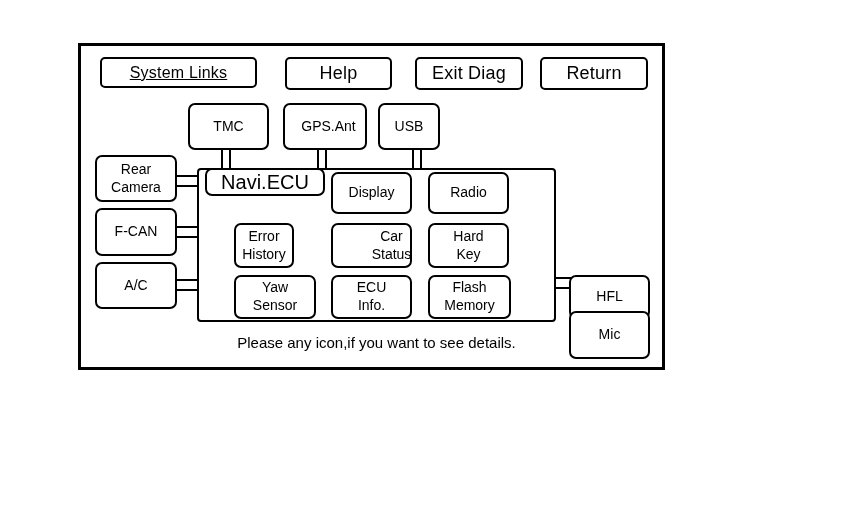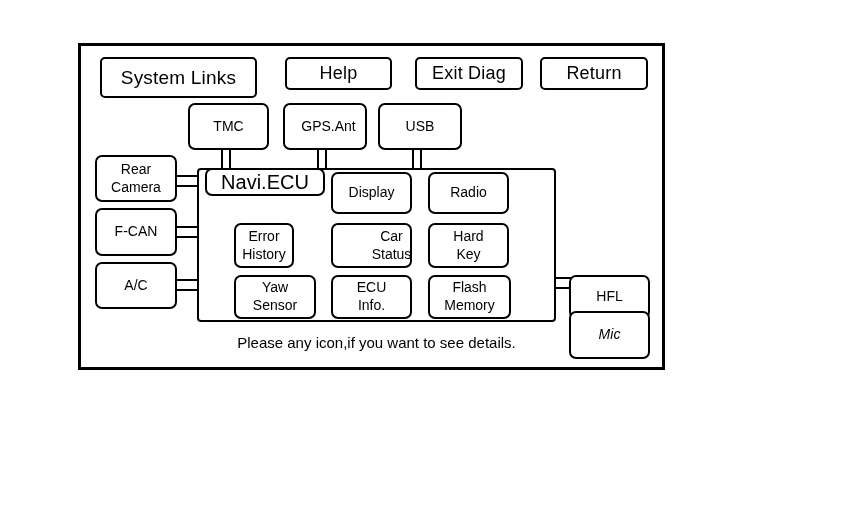--- a/index.html
+++ b/index.html
@@ -87,37 +87,37 @@
     font-size: 15px;
     z-index: 3;
   }
 </style>
 </head>
 <body>
 
 <div class="canvas">
   <div class="frame"></div>
 
-  <div class="btn" style="left:100px; top:57px; width:157px; height:41px; font-size:19px;">System Links</div>
+  <div class="btn" style="left:100px; top:57px; width:157px; height:31px; font-size:16px;text-decoration:underline;">System Links</div>
   <div class="btn" style="left:285px; top:57px; width:107px; height:33px;">Help</div>
   <div class="btn" style="left:415px; top:57px; width:108px; height:33px;">Exit Diag</div>
   <div class="btn" style="left:540px; top:57px; width:108px; height:33px;">Return</div>
 
   <div class="conn-v" style="left:221px; top:147px; height:24px;"></div>
   <div class="conn-v" style="left:317px; top:147px; height:24px;"></div>
   <div class="conn-v" style="left:412px; top:147px; height:24px;"></div>
   <div class="conn-h" style="left:175px; top:175px; width:24px;"></div>
   <div class="conn-h" style="left:175px; top:226px; width:24px;"></div>
   <div class="conn-h" style="left:175px; top:279px; width:24px;"></div>
   <div class="conn-h" style="left:554px; top:277px; width:17px;"></div>
   <div class="conn-v" style="left:601px; top:303px; height:11px;"></div>
 
   <div class="box" style="left:188px; top:103px; width:81px; height:47px;">TMC</div>
   <div class="box" style="left:283px; top:103px; width:84px; height:47px;padding-left:7px;">GPS.Ant</div>
-  <div class="box" style="left:378px; top:103px; width:84px; height:47px;">USB</div>
+  <div class="box" style="left:378px; top:103px; width:62px; height:47px;">USB</div>
 
   <div class="box" style="left:95px; top:155px; width:82px; height:47px;">Rear
 Camera</div>
   <div class="box" style="left:95px; top:208px; width:82px; height:48px;">F-CAN</div>
   <div class="box" style="left:95px; top:262px; width:82px; height:47px;">A/C</div>
 
   <div class="panel" style="left:197px; top:168px; width:359px; height:154px;"></div>
   <div class="navi" style="left:205px; top:168px; width:120px; height:28px;">Navi.ECU</div>
 
   <div class="cell" style="left:331px; top:172px; width:81px; height:42px;">Display</div>
@@ -129,16 +129,16 @@
   <div class="cell" style="left:428px; top:223px; width:81px; height:45px;">Hard
 Key</div>
   <div class="cell" style="left:234px; top:275px; width:82px; height:44px;">Yaw
 Sensor</div>
   <div class="cell" style="left:331px; top:275px; width:81px; height:44px;">ECU
 Info.</div>
   <div class="cell" style="left:428px; top:275px; width:83px; height:44px;">Flash
 Memory</div>
 
   <div class="box" style="left:569px; top:275px; width:81px; height:44px;">HFL</div>
-  <div class="box" style="left:569px; top:311px; width:81px; height:48px;font-style:italic;">Mic</div>
+  <div class="box" style="left:569px; top:311px; width:81px; height:48px;">Mic</div>
 
   <div class="footer-note">Please any icon,if you want to see details.</div>
 </div>
 
 </body></html>

